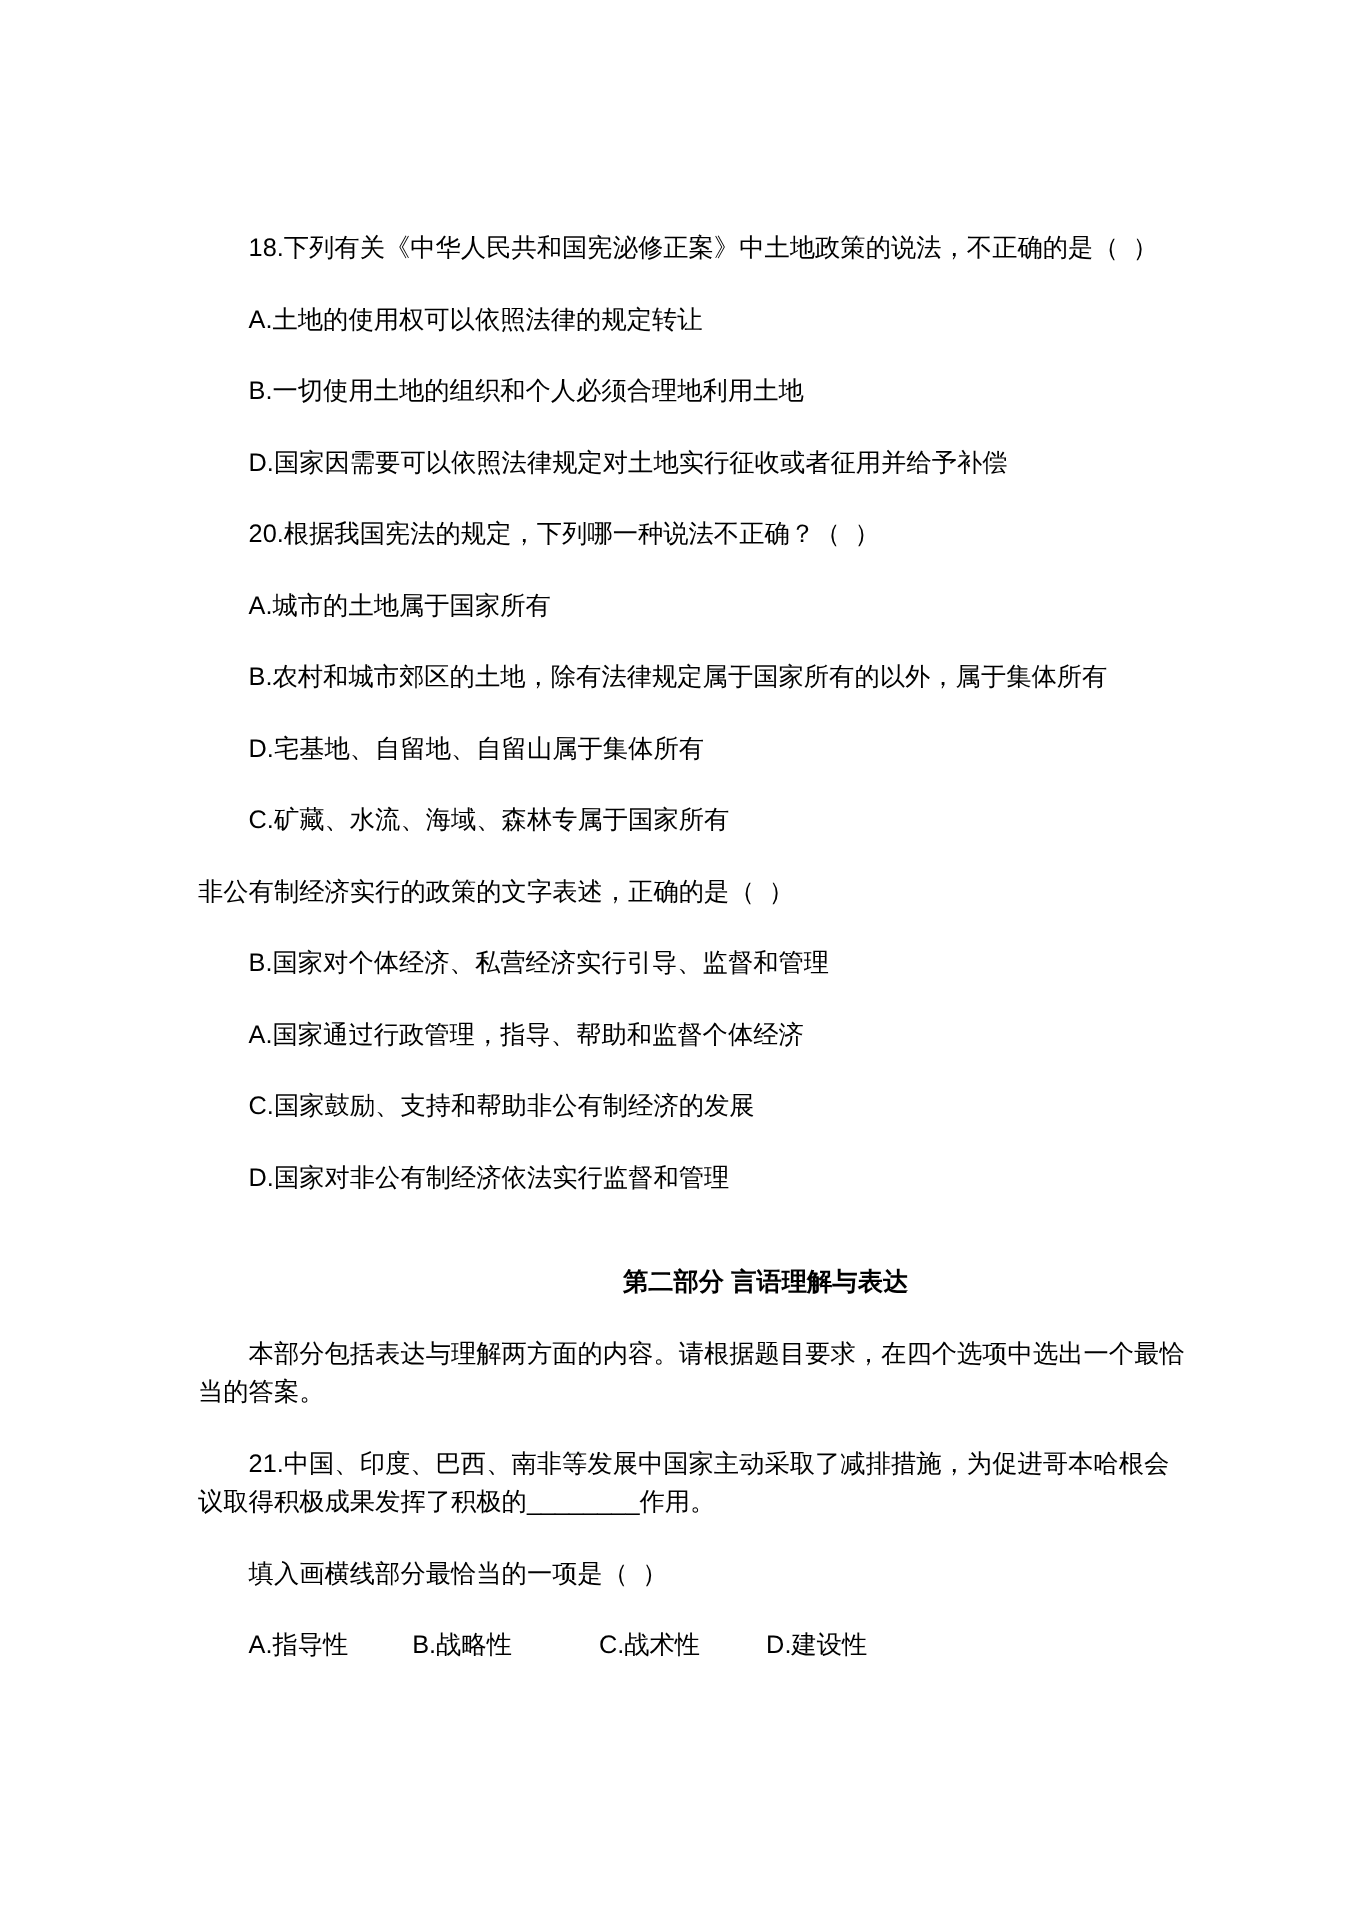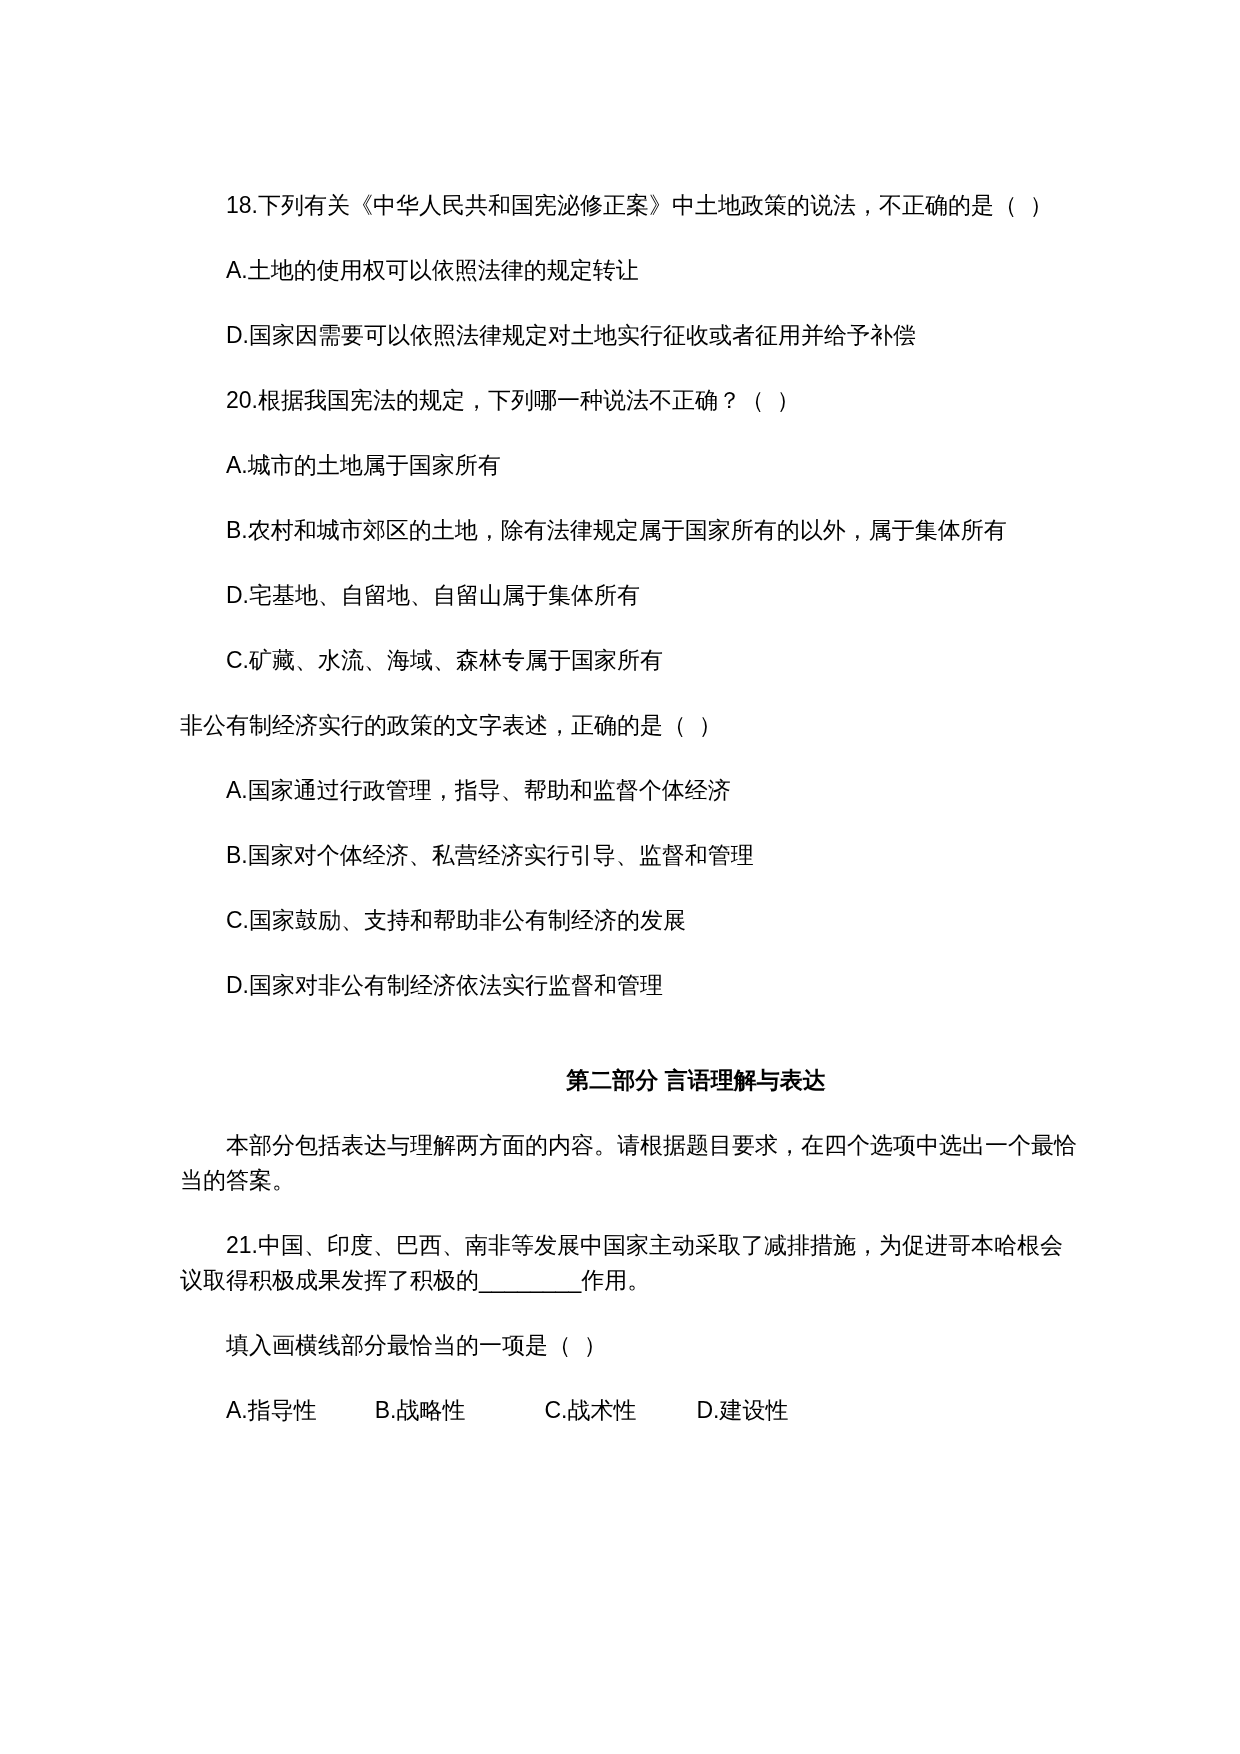--- a/index.html
+++ b/index.html
@@ -10,20 +10,21 @@
     height: 1754px;
     background: #ffffff;
     overflow: hidden;
     font-family: "Liberation Sans", "DejaVu Sans", sans-serif;
     color: #000000;
   }
   .content {
     padding: 188px 88px 0 180px;
     font-size: 23px;
     line-height: 35px;
+    margin-top: 20px;
   }
   p.para {
     margin: 0 0 30px 0;
     padding: 0;
   }
   
   p.leaf { white-space: pre; }
   p.ind1 { text-indent: 46px; }
   .line { display: block; white-space: pre; }
   .line.ind { text-indent: 46px; }
@@ -42,33 +43,34 @@
   .opt-d { margin-left: 60px; }
 </style>
 </head>
 <body>
 
 <div class="page">
   <div class="content">
 
     <p class="para leaf ind1">18.下列有关《中华人民共和国宪泌修正案》中土地政策的说法，不正确的是（  ）</p>
     <p class="para leaf ind1">A.土地的使用权可以依照法律的规定转让</p>
+    <p class="para leaf ind1">B.一切使用土地的组织和个人必须合理地利用土地</p>
     <p class="para leaf ind1">D.国家因需要可以依照法律规定对土地实行征收或者征用并给予补偿</p>
 
     <p class="para leaf ind1">20.根据我国宪法的规定，下列哪一种说法不正确？（  ）</p>
     <p class="para leaf ind1">A.城市的土地属于国家所有</p>
     <p class="para leaf ind1">B.农村和城市郊区的土地，除有法律规定属于国家所有的以外，属于集体所有</p>
     <p class="para leaf ind1">D.宅基地、自留地、自留山属于集体所有</p>
     <p class="para leaf ind1">C.矿藏、水流、海域、森林专属于国家所有</p>
 
     <p class="para">
         <span class="line">非公有制经济实行的政策的文字表述，正确的是（  ）</span>
       </p>
+    <p class="para leaf ind1">B.国家对个体经济、私营经济实行引导、监督和管理</p>
     <p class="para leaf ind1">A.国家通过行政管理，指导、帮助和监督个体经济</p>
-    <p class="para leaf ind1">B.国家对个体经济、私营经济实行引导、监督和管理</p>
     <p class="para leaf ind1">C.国家鼓励、支持和帮助非公有制经济的发展</p>
     <p class="para leaf ind1">D.国家对非公有制经济依法实行监督和管理</p>
 
     <h2 class="heading">第二部分 言语理解与表达</h2>
 
     <p class="para">
         <span class="line ind">本部分包括表达与理解两方面的内容。请根据题目要求，在四个选项中选出一个最恰</span>
         <span class="line">当的答案。</span>
       </p>
 

